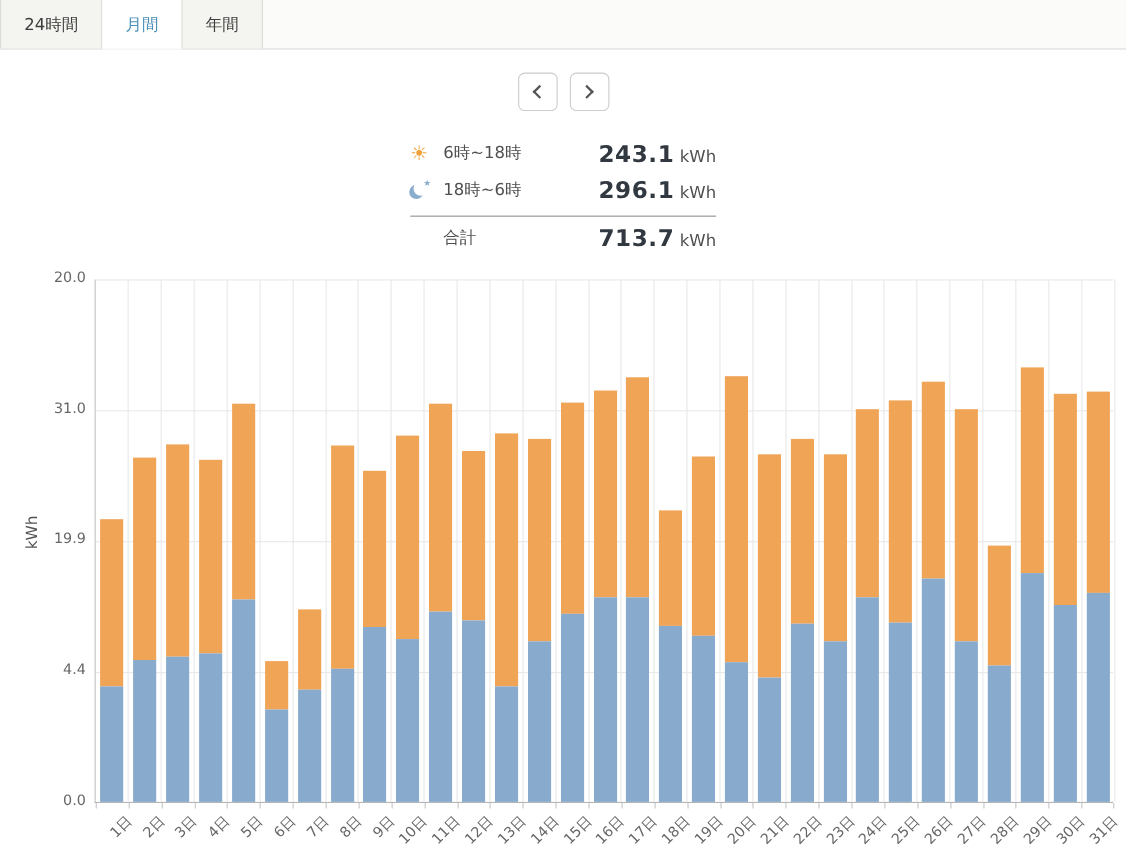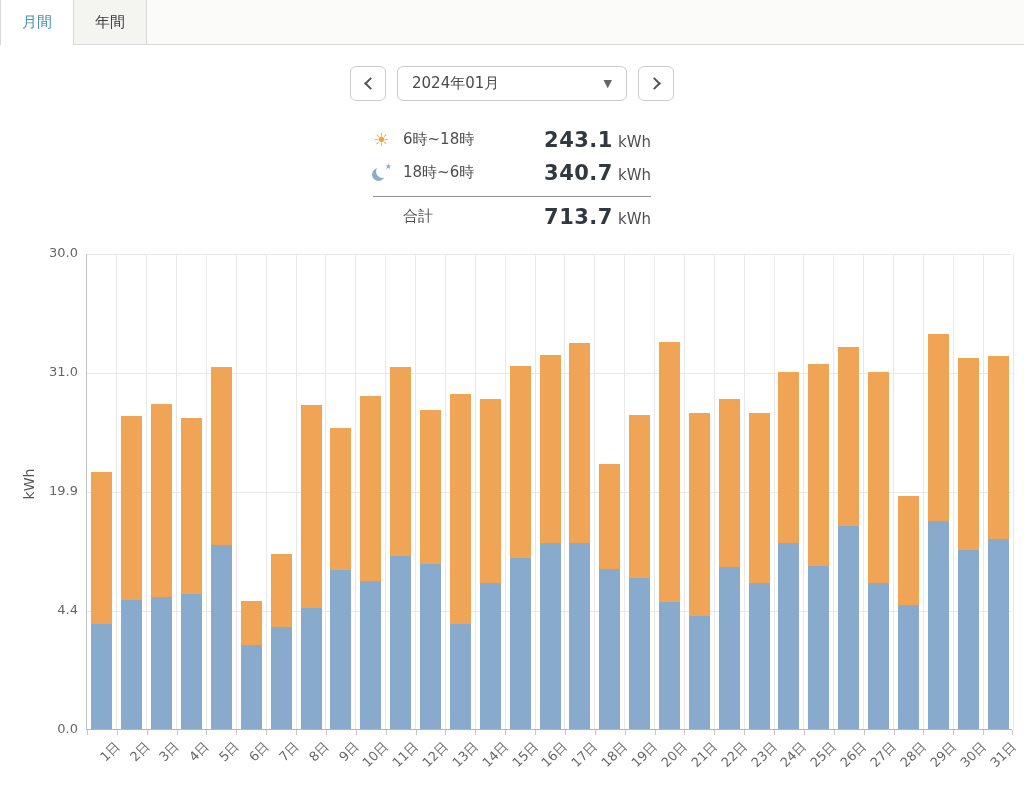--- a/index.html
+++ b/index.html
@@ -57,31 +57,28 @@
   .xtick { position: absolute; top: 476px; width: 1px; height: 5px; background: #c6c6c6; }
   .xlabel { position: absolute; top: 484px; font-size: 13px; color: #666; white-space: nowrap;
     transform-origin: 100% 0; transform: rotate(-45deg); }
 </style>
 </head>
 <body>
 
 <div>
 
   <div class="tabbar">
+    <div class="tab">24時間</div>
     <div class="tab active">月間</div>
     <div class="tab">年間</div>
   </div>
 
   <div class="selector-row">
     <div class="nav-btn">
       <span class="chev chev-left"></span>
-    </div>
-    <div class="month-dropdown">
-      <span>2024年01月</span>
-      <span class="caret">▼</span>
     </div>
     <div class="nav-btn">
       <span class="chev chev-right"></span>
     </div>
   </div>
 
   <div class="summary">
     <div class="summary-row">
       <span class="icon-cell">
         <span class="sun-glyph">☀</span>
@@ -94,42 +91,42 @@
     </div>
     <div class="summary-row">
       <span class="icon-cell">
         <span class="moon-icon">
             <span class="moon-shape"></span>
             <span class="moon-star">★</span>
           </span>
       </span>
       <span class="slabel">18時~6時</span>
       <span class="sval-wrap">
-        <span class="sval">340.7</span>
+        <span class="sval">296.1</span>
         <span class="sunit">kWh</span>
       </span>
     </div>
     <div class="summary-row summary-total">
       <span class="icon-cell"></span>
       <span class="slabel">合計</span>
       <span class="sval-wrap">
         <span class="sval">713.7</span>
         <span class="sunit">kWh</span>
       </span>
     </div>
   </div>
 
   <div class="chart">
     <div class="y-axis-title">kWh</div>
     <div class="y-axis-labels">
         <div class="ytick-label" style="top: 467px;">0.0</div>
         <div class="ytick-label" style="top: 348px;">4.4</div>
         <div class="ytick-label" style="top: 229px;">19.9</div>
         <div class="ytick-label" style="top: 110px;">31.0</div>
-        <div class="ytick-label" style="top: -9px;">30.0</div>
+        <div class="ytick-label" style="top: -9px;">20.0</div>
       </div>
     <div class="plot">
         <div class="hline" style="top: 356.5px;"></div>
         <div class="hline" style="top: 237.5px;"></div>
         <div class="hline" style="top: 118.5px;"></div>
         <div class="hline" style="top: 0px;"></div>
         <div class="vline" style="left: 29.371px;"></div>
         <div class="vline" style="left: 59.2419px;"></div>
         <div class="vline" style="left: 89.1129px;"></div>
         <div class="vline" style="left: 118.984px;"></div>

